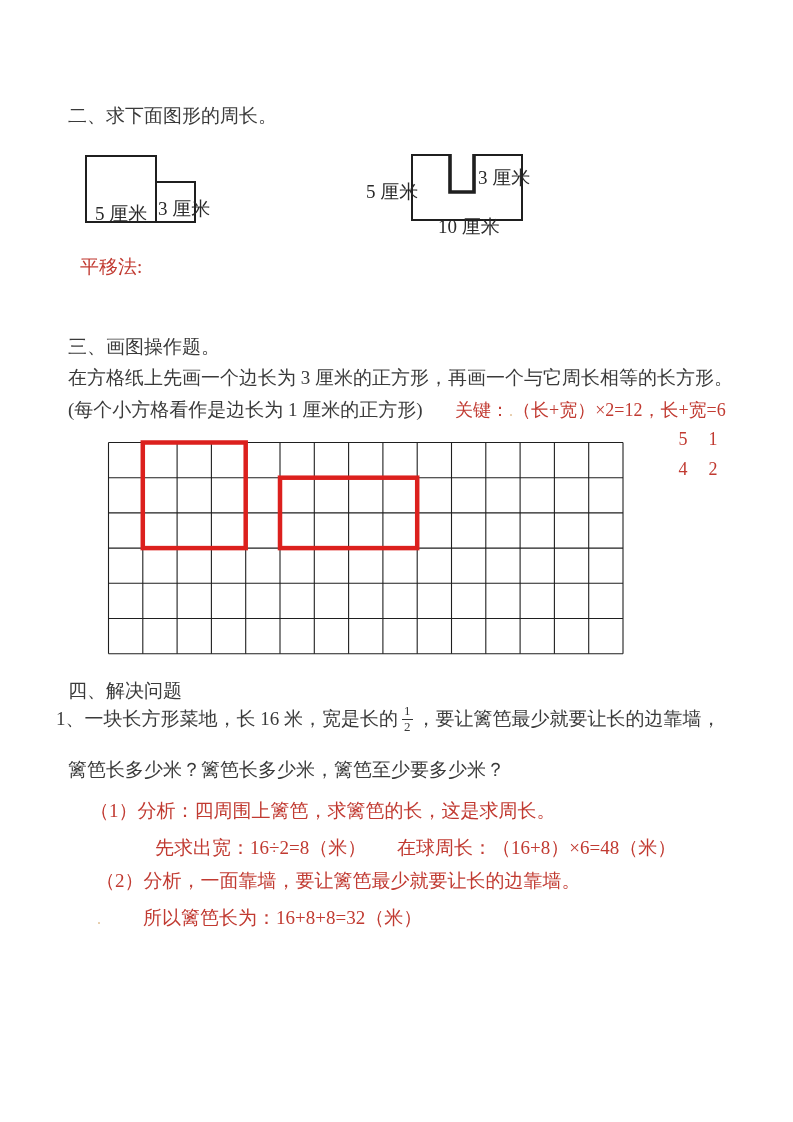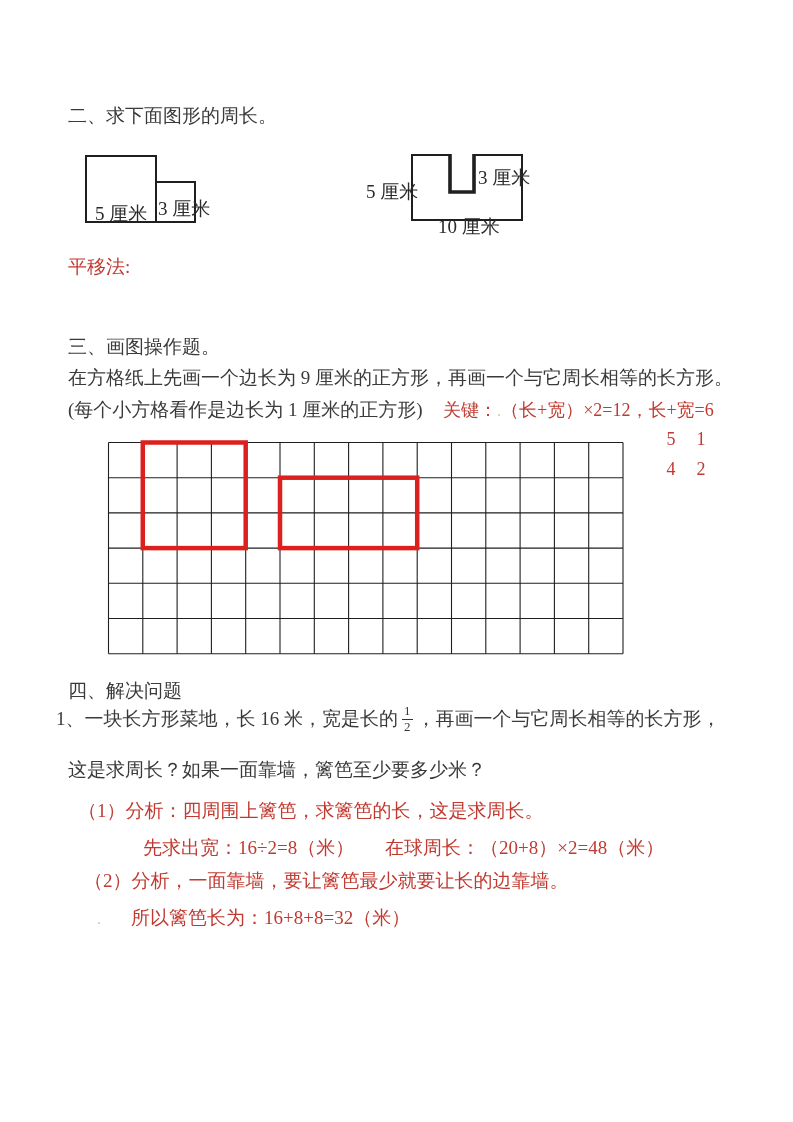--- a/index.html
+++ b/index.html
@@ -9,21 +9,21 @@
     background:#ffffff;
     font-family:"Liberation Serif", serif;
     color:#3a3a3a;
     overflow:hidden;
     text-align:center;
   }
   .abs{position:absolute;white-space:nowrap;}
   .t19{font-size:19px;line-height:1.3;}
   .t18{font-size:18px;line-height:1.3;}
   .t15{font-size:19px;line-height:1.2;}
-  .red{color:#c13a31;}
+  .red{color:#c13a31;margin-left:12px;}
   .black-label{color:#2a2a2a;}
   svg{display:block;overflow:visible;}
   .figline{fill:none;stroke:#1f1f1f;}
   .thin{stroke-width:2px;}
   .bold{stroke-width:3.6px;}
   .frac{
     display:inline-flex;flex-direction:column;align-items:center;
     font-size:13px;line-height:1.15;margin:0 4px;vertical-align:middle;
   }
   .frac .den{border-top:1.5px solid #333;padding:0 2px;}
@@ -49,21 +49,21 @@
     <path class="figline thin" d="M40,2 L2,2 L2,67 L112,67 L112,2 L64,2"></path>
     <path class="figline bold" d="M40,1 L40,39 L64,39 L64,1"></path>
   </svg>
   <span class="abs t15 black-label" style="left:366px;top:181px">5 厘米</span>
   <span class="abs t15 black-label" style="left:478px;top:167px">3 厘米</span>
   <span class="abs t15 black-label" style="left:438px;top:216px">10 厘米</span>
 
   <div class="abs t19 red" style="left:68px;top:255px">平移法:</div>
 
   <div class="abs t19" style="left:68px;top:335px">三、画图操作题。</div>
-  <div class="abs t19" style="left:68px;top:366px">在方格纸上先画一个边长为 9 厘米的正方形，再画一个与它周长相等的长方形。</div>
+  <div class="abs t19" style="left:68px;top:366px">在方格纸上先画一个边长为 3 厘米的正方形，再画一个与它周长相等的长方形。</div>
   <div class="abs t19" style="left:68px;top:398px">(每个小方格看作是边长为 1 厘米的正方形)</div>
   <div class="abs t18 red" style="left:443px;top:399px">
     <span>关键：</span><span class="faintdot">.</span><span>（长+宽）×2=12，长+宽=6</span>
   </div>
 
   <div class="abs t18 red cand" style="left:656px;top:428px">
     <span>5</span><span>1</span>
   </div>
   <div class="abs t18 red cand" style="left:656px;top:458px">
     <span>4</span><span>2</span>
@@ -98,25 +98,25 @@
     </svg>
 
   <div class="abs t19" style="left:68px;top:679px">四、解决问题</div>
 
   <div class="abs t19 probline" style="left:56px;top:704px">
     <span>1、一块长方形菜地，长 16 米，宽是长的</span>
     <span class="frac">
       <span class="num">1</span>
       <span class="den">2</span>
     </span>
-    <span>，再画一个与它周长相等的长方形，</span>
+    <span>，要让篱笆最少就要让长的边靠墙，</span>
   </div>
 
-  <div class="abs t19" style="left:68px;top:758px">这是求周长？如果一面靠墙，篱笆至少要多少米？</div>
+  <div class="abs t19" style="left:68px;top:758px">篱笆长多少米？篱笆长多少米，篱笆至少要多少米？</div>
 
   <div class="abs t19 red" style="left:78px;top:799px">（1）分析：四周围上篱笆，求篱笆的长，这是求周长。</div>
   <div class="abs t19 red" style="left:143px;top:836px">先求出宽：16÷2=8（米）</div>
-  <div class="abs t19 red" style="left:385px;top:836px">在球周长：（20+8）×2=48（米）</div>
+  <div class="abs t19 red" style="left:385px;top:836px">在球周长：（16+8）×6=48（米）</div>
   <div class="abs t19 red" style="left:84px;top:869px">（2）分析，一面靠墙，要让篱笆最少就要让长的边靠墙。</div>
   <span class="abs faintdot" style="left:97px;top:910px">.</span>
   <div class="abs t19 red" style="left:131px;top:906px">所以篱笆长为：16+8+8=32（米）</div>
 
 </div>
 
 </body></html>

